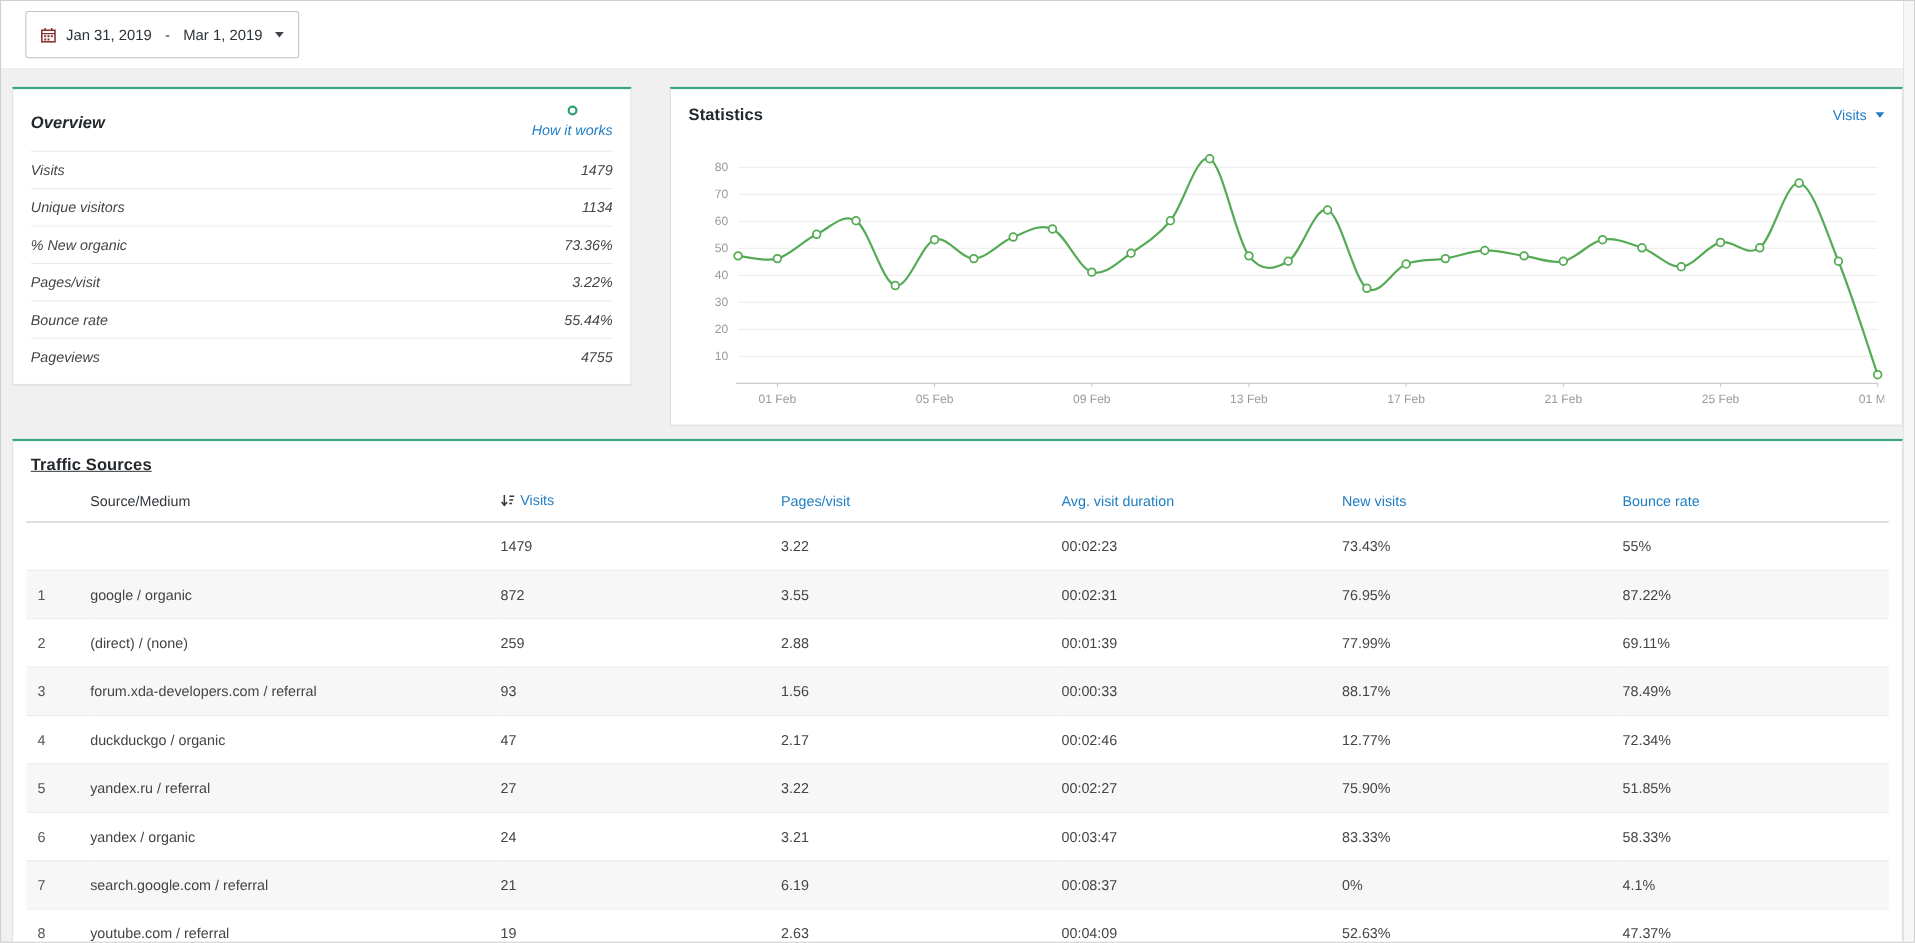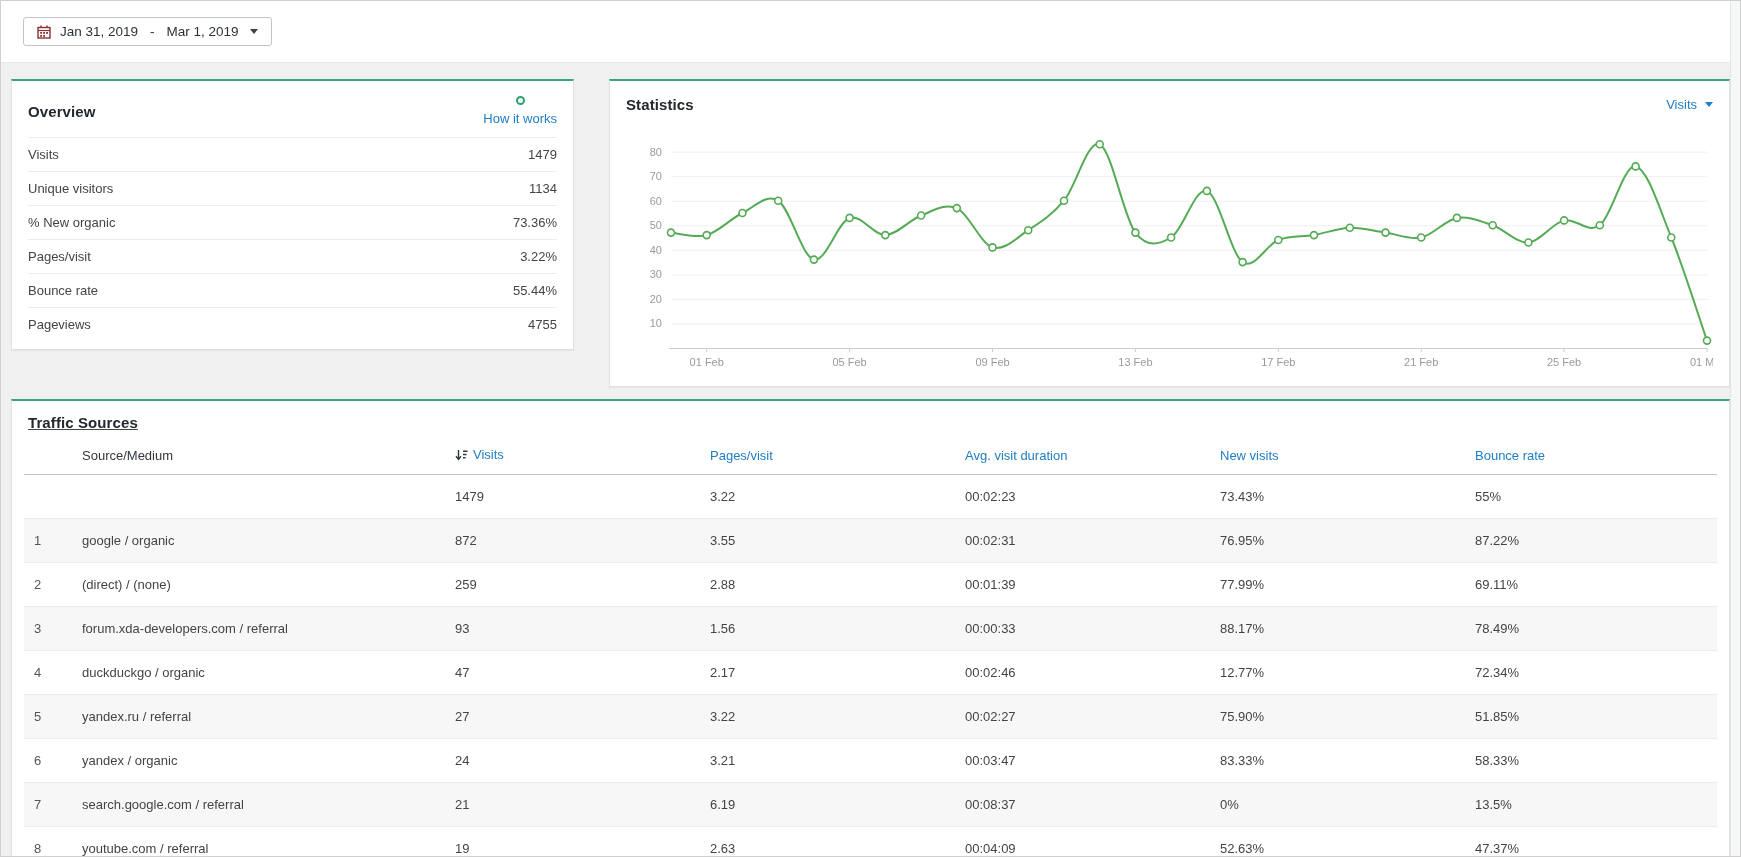--- a/index.html
+++ b/index.html
@@ -8,33 +8,33 @@
     width:1741px; height:857px;
     background:#f0f0f1;
     font-family:"Liberation Sans", sans-serif;
     color:#444;
     overflow:hidden;
     position:relative;
     border:1px solid #cfcfcf;
   }
   
   .top-strip { height:62px; background:#fff; border-bottom:1px solid #e8e8e8; display:flex; align-items:center; padding:0 22px; }
-  .date-btn { display:inline-flex; align-items:center; gap:9px; background:#fff; border:1px solid #c3c4c7; border-radius:3px; padding:5px 13px; font-size:13.5px; color:#2c3338; cursor:pointer; font-family:inherit; height:29px; }
+  .date-btn { display:inline-flex; align-items:center; gap:9px; background:#fff; border:1px solid #c3c4c7; border-radius:3px; padding:5px 13px; font-size:13.5px; color:#2c3338; cursor:pointer; font-family:inherit; height:43px; }
   .date-btn .sep { margin:0 3px; color:#2c3338; }
   .caret { width:0; height:0; border-left:4px solid transparent; border-right:4px solid transparent; border-top:5px solid #3c434a; display:inline-block; margin-left:2px; }
   .caret.blue { border-top-color:#1f7dc4; }
 
   .content { padding:16px 10px 0; }
   .panels-row { display:flex; gap:35px; align-items:flex-start; }
   .panel { background:#fff; border:1px solid #e0e0e0; border-top:2px solid #38a679; box-shadow:0 1px 1px rgba(0,0,0,.04); }
   .panel-head { display:flex; justify-content:space-between; align-items:center; padding:15px 16px 11px; }
   .panel-head h2 { font-size:15px; font-weight:700; color:#23282d; margin:0; letter-spacing:.1px; }
 
   
-  .overview-panel { width:567px; }
+  .overview-panel { width:567px;font-style:italic; }
   .metrics { padding:0 16px 8px; }
   .metric-row { display:flex; justify-content:space-between; align-items:center; height:34px; border-top:1px solid #ececec; font-size:13px; color:#444; }
   .hiw { display:inline-flex; align-items:center; gap:6px; color:#1f7dc4; font-size:13px; text-decoration:none; cursor:pointer;flex-direction:column; }
   .hiw-ring { width:9px; height:9px; border:2.5px solid #2ca06d; border-radius:50%; display:inline-block; }
 
   
   .stats-panel { flex:1; }
   .metric-select { display:inline-flex; align-items:center; gap:6px; color:#1f7dc4; font-size:13px; cursor:pointer; text-decoration:none; }
   #chart { padding:0 16px 8px; line-height:0; }
 
@@ -302,21 +302,21 @@
             <td>83.33%</td>
             <td>58.33%</td>
           </tr>
           <tr class="striped">
             <td class="rank">7</td>
             <td>search.google.com / referral</td>
             <td>21</td>
             <td>6.19</td>
             <td>00:08:37</td>
             <td>0%</td>
-            <td>13.5%</td>
+            <td>4.1%</td>
           </tr>
           <tr>
             <td class="rank">8</td>
             <td>youtube.com / referral</td>
             <td>19</td>
             <td>2.63</td>
             <td>00:04:09</td>
             <td>52.63%</td>
             <td>47.37%</td>
           </tr>

